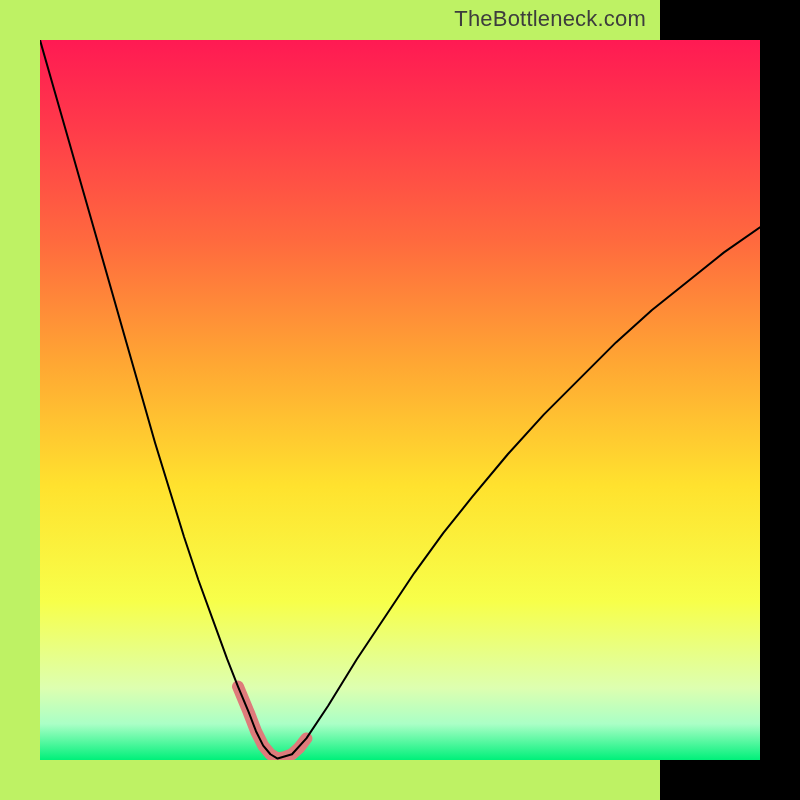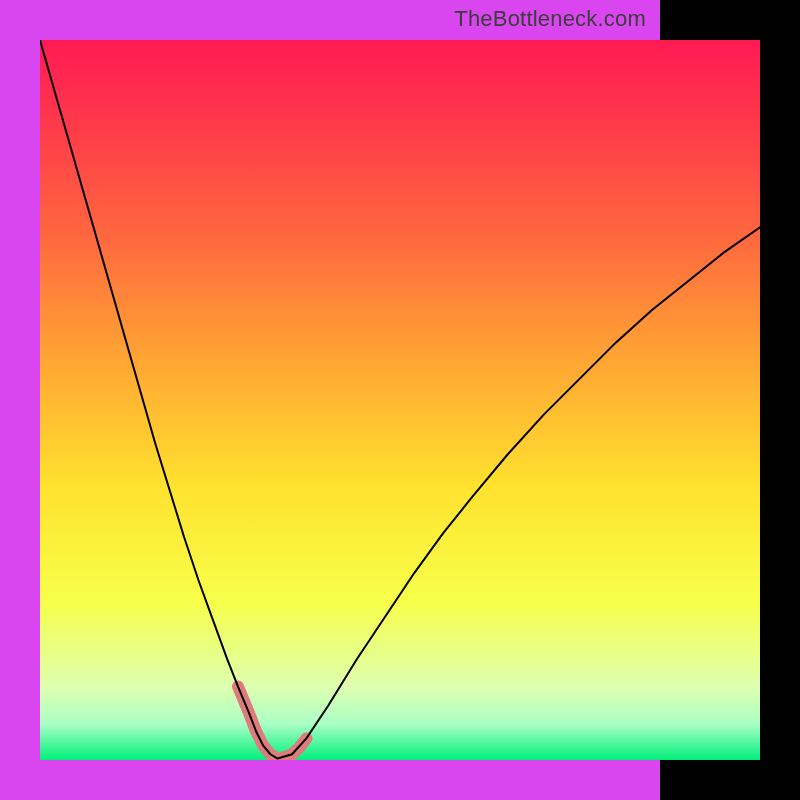--- a/index.html
+++ b/index.html
@@ -8,21 +8,21 @@
     width: 800px;
     height: 800px;
     background: #000;
     font-family: Arial, Helvetica, sans-serif;
     overflow: hidden;
   }
   .frame {
     position: relative;
     width: 660px;
     height: 800px;
-    background: #d946ef;
+    background: #bef264;
   }
   .watermark {
     position: absolute;
     top: 6px;
     right: 14px;
     color: #3d3d3d;
     font-size: 22px;
     font-weight: 400;
     letter-spacing: 0.2px;
     user-select: none;

